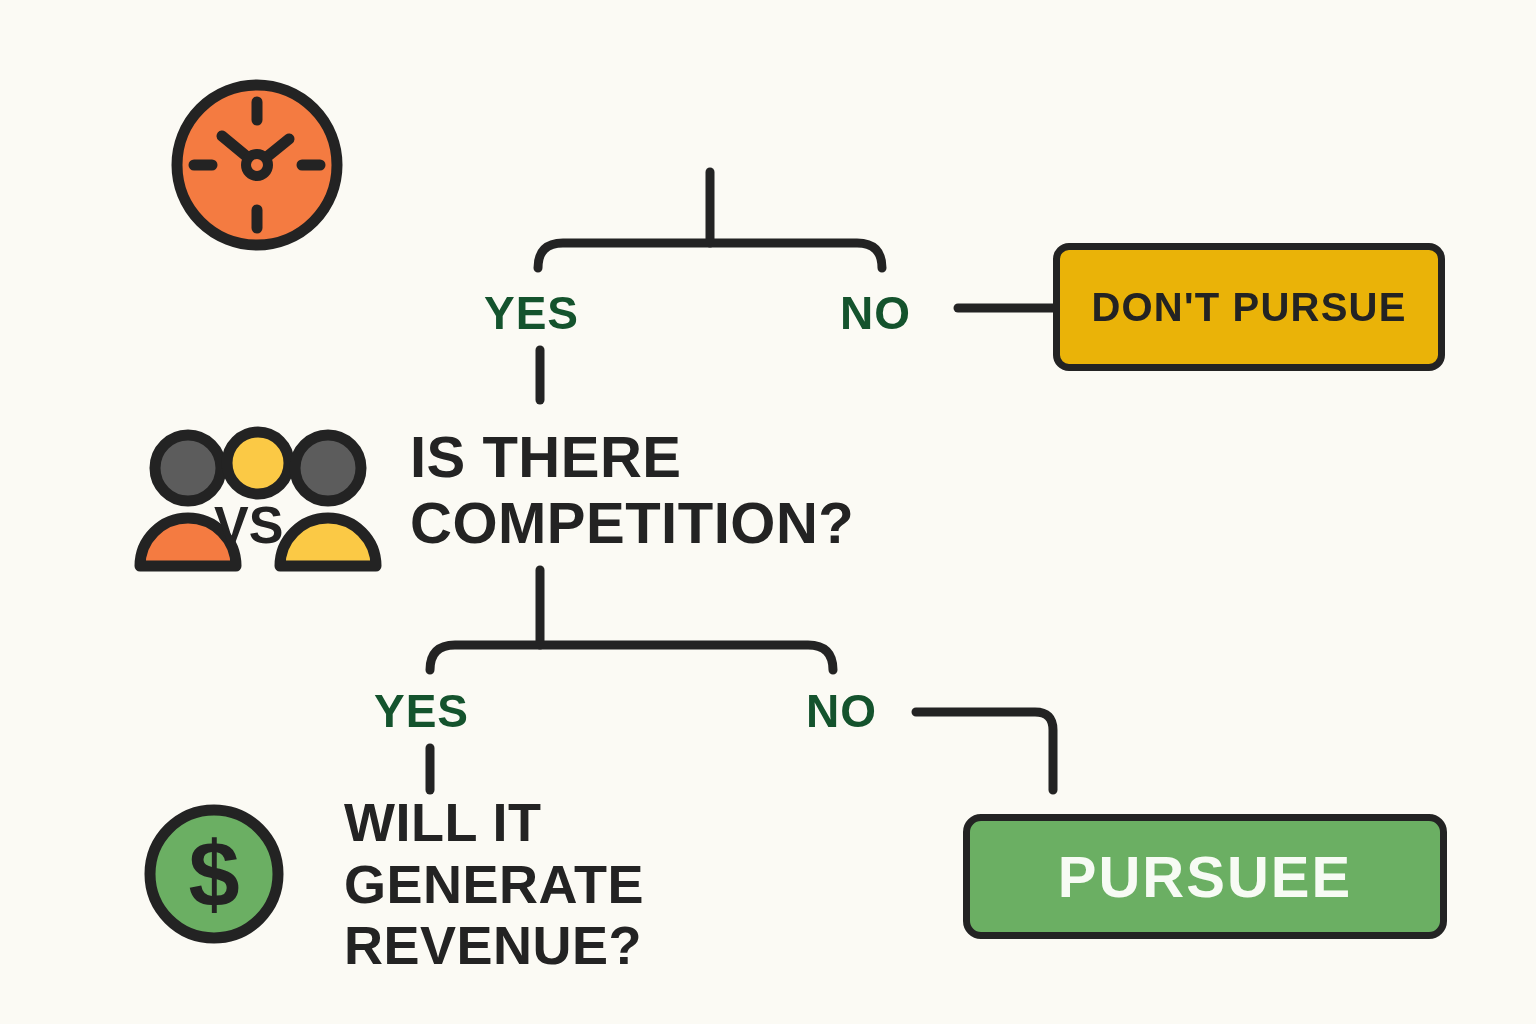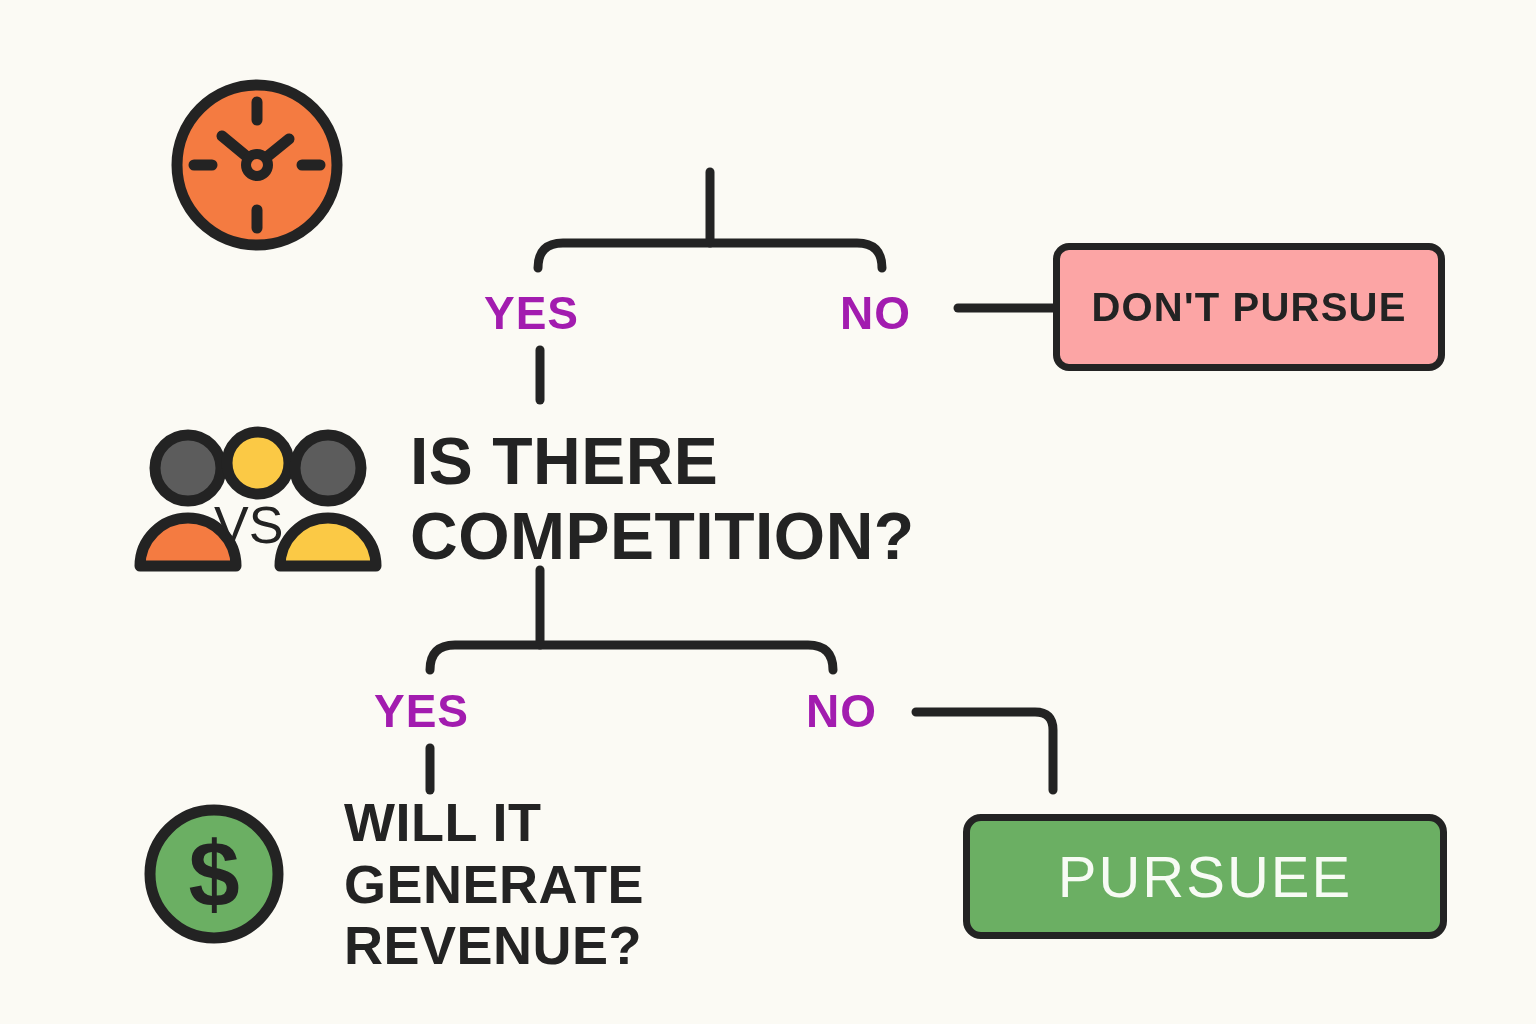--- a/index.html
+++ b/index.html
@@ -34,33 +34,33 @@
   }
   #q1-title {
     left: 432px;
     top: 70px;
     font-size: 74px;
     letter-spacing: 1px;
   }
   #q2-title {
     left: 410px;
     top: 424px;
-    font-size: 66px;
+    font-size: 58px;
     line-height: 1.14;
   }
   #q3-title {
     left: 312px;
     top: 792px;
     font-size: 54px;
     line-height: 1.14;
     margin-left: 32px;
   }
   .edge-label {
     position: absolute;
-    color: #a21caf;
+    color: #14532d;
     font-weight: 700;
     font-size: 46px;
     letter-spacing: 1px;
   }
   #yes-1 { left: 484px; top: 286px; }
   #no-1  { left: 840px; top: 286px; }
   #yes-2 { left: 374px; top: 684px; }
   #no-2  { left: 806px; top: 684px; }
 
   .outcome-box {
@@ -69,55 +69,55 @@
     display: flex;
     align-items: center;
     justify-content: center;
     border: 7px solid #232323;
   }
   #dont-pursue-box {
     left: 1053px;
     top: 243px;
     width: 392px;
     height: 128px;
-    background: #fca5a5;
+    background: #eab308;
     border-radius: 16px;
   }
   #dont-pursue-box .outcome-label {
     color: #232323;
     font-size: 40px;
     font-weight: 700;
     letter-spacing: 1.2px;
   }
   #pursue-box {
     left: 963px;
     top: 814px;
     width: 484px;
     height: 125px;
     background: #6BAF63;
     border-radius: 18px;
   }
   #pursue-box .outcome-label {
     color: #F7FBF4;
     font-size: 58px;
-    font-weight: 400;
+    font-weight: 700;
     letter-spacing: 2px;
   }
 
   .icon-wrap { position: absolute; }
   #clock-icon-wrap { left: 166px; top: 74px; width: 182px; height: 182px; }
   #people-icon-wrap { left: 124px; top: 416px; width: 268px; height: 156px; }
   #money-icon-wrap { left: 140px; top: 800px; width: 148px; height: 148px; }
 
   .vs-text {
     position: absolute;
     left: 214px;
     top: 495px;
     font-size: 52px;
-    font-weight: 400;
+    font-weight: 700;
     color: #232323;
     letter-spacing: 0px;
   }
 </style>
 </head>
 <body>
 
 <div id="canvas">
 
   <svg class="layer-svg" viewBox="0 0 1536 1024" xmlns="http://www.w3.org/2000/svg">

